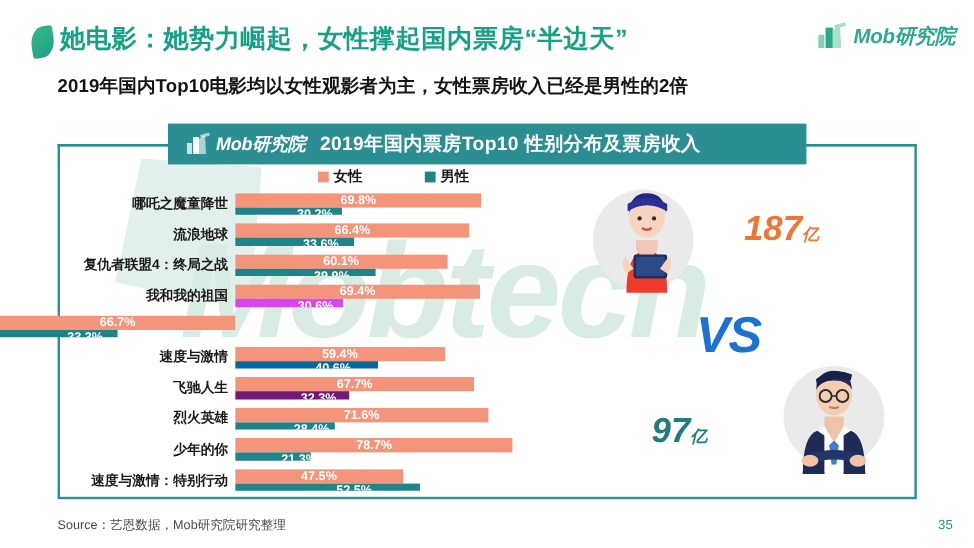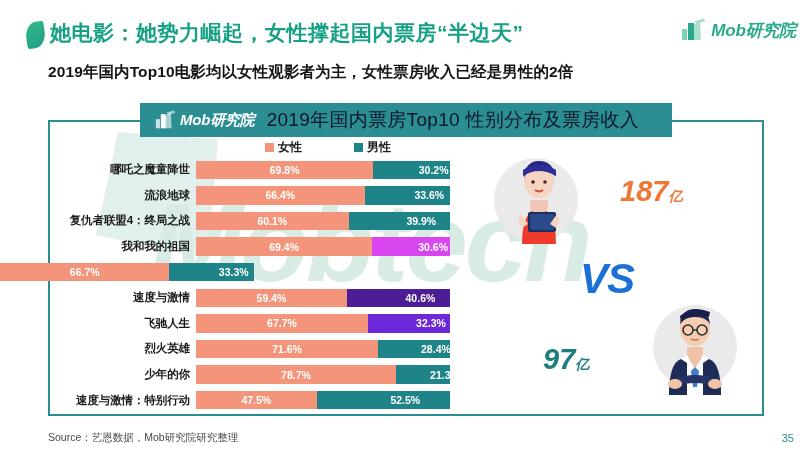--- a/index.html
+++ b/index.html
@@ -106,21 +106,21 @@
   }
   #banner-logo {
     display: flex; align-items: center; gap: 4px;
   }
   #banner-logo-mark { position: relative; width: 22px; height: 20px; }
   #banner-logo-text {
     font-size: 15px; font-weight: bold; font-style: italic;
     color: #ffffff; letter-spacing: -0.2px; white-space: nowrap;
   }
   #banner-title {
-    font-size: 19px; font-weight: normal; color: #0f172a;
+    font-size: 16px; font-weight: bold; color: #ffffff;
     white-space: nowrap; letter-spacing: 0.3px;
   }
 
   
   #watermark {
     position: absolute;
     left: 150px; top: 178px;
     font-size: 112px;
     font-weight: bold;
     font-style: italic;
@@ -165,24 +165,25 @@
     width: 196px;
     text-align: right;
     padding-right: 6px;
     font-size: 11.5px;
     font-weight: bold;
     color: #1a1a1a;
     white-space: nowrap;
     letter-spacing: -0.1px;
   }
   .bar-track {
-    width: 254px;
+    width: 294px;
     height: 18.5px;
     display: flex;
     overflow: hidden;
+    flex-direction: column;
   }
   .bar-seg {
     display: flex;
     align-items: center;
     justify-content: center;
     font-size: 10.5px;
     font-weight: bold;
     color: #ffffff;
     white-space: nowrap;
   }
@@ -329,28 +330,28 @@
       <div class="bar-row">
         <div class="bar-track">
           <div class="bar-seg female" style="width: 66.7%; background: rgb(244, 148, 122);">66.7%</div>
           <div class="bar-seg male" style="width: 33.3%; background: rgb(31, 132, 135);">33.3%</div>
         </div>
       </div>
       <div class="bar-row">
         <div class="bar-label">速度与激情</div>
         <div class="bar-track">
           <div class="bar-seg female" style="width: 59.4%; background: rgb(244, 148, 122);">59.4%</div>
-          <div class="bar-seg male" style="width: 40.6%; background: #4c1d95;">40.6%</div>
+          <div class="bar-seg male" style="width: 40.6%; background: #0369a1;">40.6%</div>
         </div>
       </div>
       <div class="bar-row">
         <div class="bar-label">飞驰人生</div>
         <div class="bar-track">
           <div class="bar-seg female" style="width: 67.7%; background: rgb(244, 148, 122);">67.7%</div>
-          <div class="bar-seg male" style="width: 32.3%; background: #6d28d9;">32.3%</div>
+          <div class="bar-seg male" style="width: 32.3%; background: #701a75;">32.3%</div>
         </div>
       </div>
       <div class="bar-row">
         <div class="bar-label">烈火英雄</div>
         <div class="bar-track">
           <div class="bar-seg female" style="width: 71.6%; background: rgb(244, 148, 122);">71.6%</div>
           <div class="bar-seg male" style="width: 28.4%; background: rgb(31, 132, 135);">28.4%</div>
         </div>
       </div>
       <div class="bar-row">

